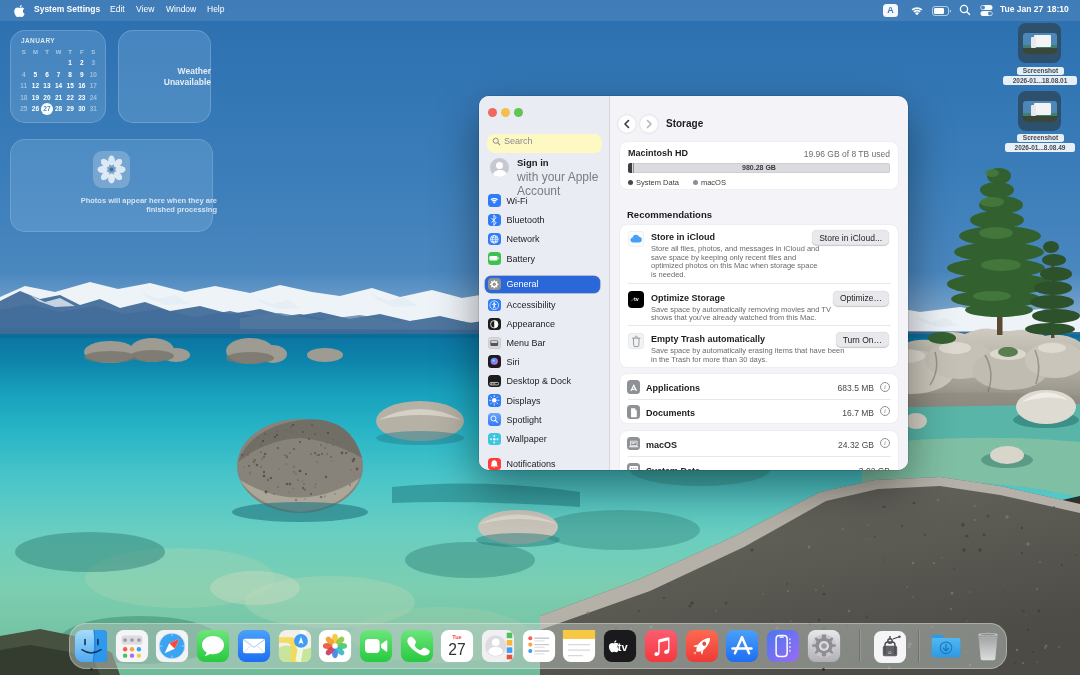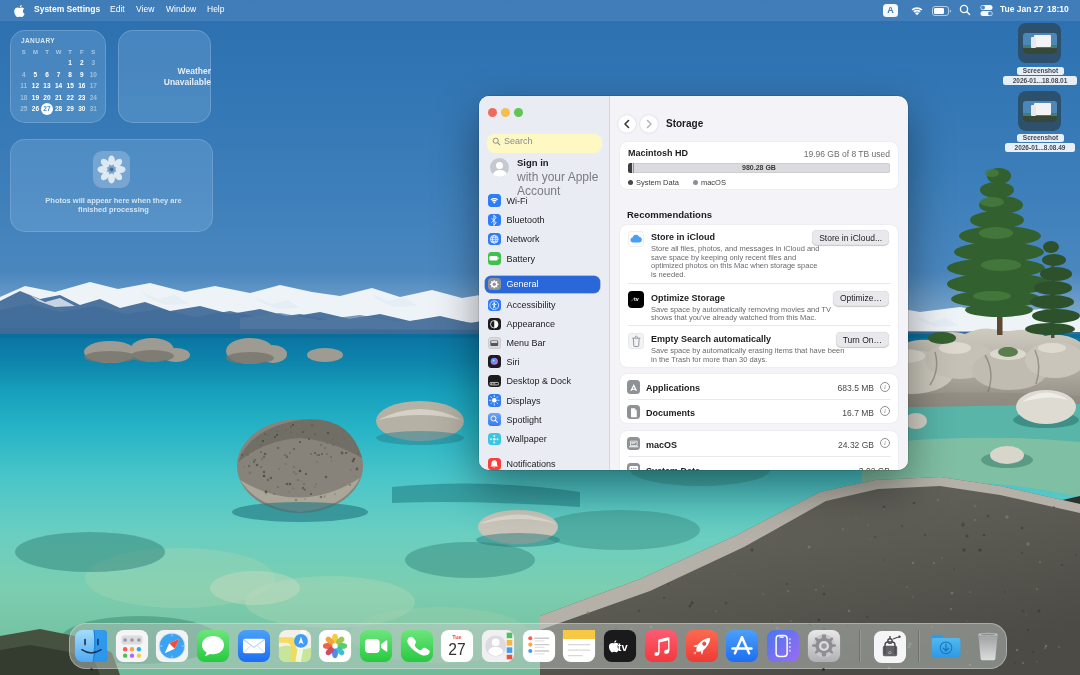--- a/index.html
+++ b/index.html
@@ -521,21 +521,21 @@
             <ellipse cx="9.5" cy="18.5" rx="5" ry="3.4"></ellipse>
             <ellipse cx="27.5" cy="18.5" rx="5" ry="3.4"></ellipse>
             <ellipse cx="12.1" cy="12.1" rx="3.4" ry="5" transform="rotate(-45 12.1 12.1)"></ellipse>
             <ellipse cx="24.9" cy="24.9" rx="3.4" ry="5" transform="rotate(-45 24.9 24.9)"></ellipse>
             <ellipse cx="24.9" cy="12.1" rx="3.4" ry="5" transform="rotate(45 24.9 12.1)"></ellipse>
             <ellipse cx="12.1" cy="24.9" rx="3.4" ry="5" transform="rotate(45 12.1 24.9)"></ellipse>
           </g>
           <circle cx="18.5" cy="18.5" r="2" fill="#4c6e8c"></circle>
         </svg>
 </div>
-<div class="abs" style="left:0;top:57px;width:207px;text-align:center;font-size:7.5px;font-weight:600;color:rgba(255,255,255,0.75);line-height:9px">Photos will appear here when they are<br>finished processing</div>
+<div class="abs" style="left:0;top:57px;width:207px;text-align:right;font-size:7.5px;font-weight:600;color:rgba(255,255,255,0.75);line-height:9px">Photos will appear here when they are<br>finished processing</div>
 </div>
 </div>
 
 <div class="abs" style="z-index:2;left:1018px;top:23px;width:43px;height:40px;border-radius:8px;background:#2d516d">
 <div class="abs" style="left:4.5px;top:9.5px;width:34px;height:21px;border-radius:3px;overflow:hidden;background:#4d87b8">
 <div class="abs" style="left:0;top:12px;width:34px;height:5px;background:#3e7f72"></div>
 <div class="abs" style="left:0;top:15px;width:34px;height:6px;background:#37473a"></div>
 <div class="abs" style="left:11px;top:2.5px;width:17px;height:12px;background:#f3f2f5;border-radius:1px"></div>
 <div class="abs" style="left:8px;top:4px;width:5px;height:11px;background:#e8e7ec;border-radius:1px"></div>
 </div>
@@ -697,21 +697,21 @@
     <div class="btn" style="right:9px;top:66px">Optimize…</div>
     <div class="abs desc" style="left:31px;top:81px;width:230px">Save space by automatically removing movies and TV<br>shows that you've already watched from this Mac.</div>
     <div class="abs hair" style="left:7.5px;top:100.5px;width:263px"></div>
     <div class="abs" style="left:7.5px;top:108px;width:16.5px;height:16.5px;border-radius:4px;background:#f2f3f5;box-shadow:inset 0 0 0 0.5px rgba(0,0,0,0.08)"><svg width="16.5" height="16.5" viewBox="0 0 20 20">
             <g stroke="#8e8e93" fill="none" stroke-width="1.1">
               <path d="M6.5,6.5 L7,15.5 C7,16 7.4,16.4 7.9,16.4 L12.1,16.4 C12.6,16.4 13,16 13,15.5 L13.5,6.5"></path>
               <path d="M5.5,6.3 L14.5,6.3" stroke-linecap="round"></path>
               <path d="M8.5,6 C8.5,4.5 9.1,3.8 10,3.8 C10.9,3.8 11.5,4.5 11.5,6"></path>
             </g>
           </svg></div>
-    <div class="abs" style="left:31px;top:109.5px;font-size:9px;font-weight:600;color:#1c1c1e">Empty Search automatically</div>
+    <div class="abs" style="left:31px;top:109.5px;font-size:9px;font-weight:600;color:#1c1c1e">Empty Trash automatically</div>
     <div class="btn" style="right:9px;top:107.5px">Turn On…</div>
     <div class="abs desc" style="left:31px;top:122.5px;width:240px">Save space by automatically erasing items that have been<br>in the Trash for more than 30 days.</div>
   </div>
 
   <div class="abs card" style="left:10px;top:266px;width:278px;height:49px">
     <div class="rowic" style="left:6.5px;top:6px"><svg width="13.5" height="13.5" viewBox="0 0 20 20">
             <g fill="#fff">
               <path d="M5,14.5 L10,4.5 L15,14.5 L12.8,14.5 L10,8.5 L7.2,14.5 Z"></path>
               <rect x="7.5" y="11.5" width="5" height="1.6"></rect>
             </g>

